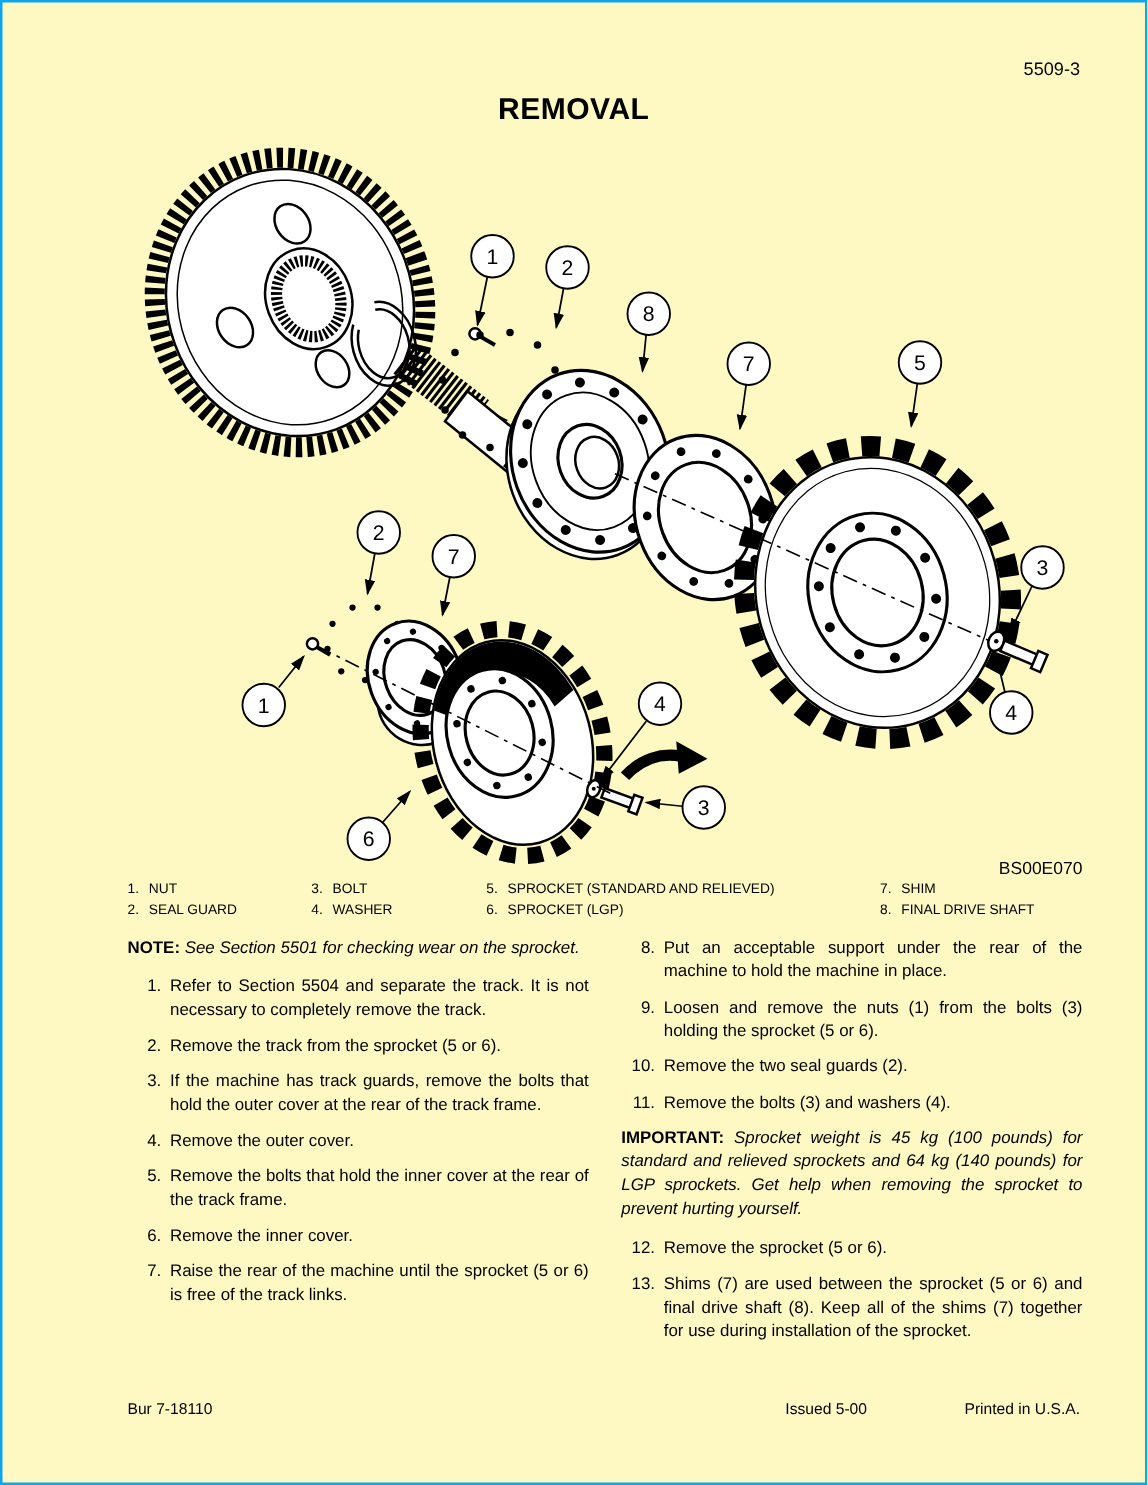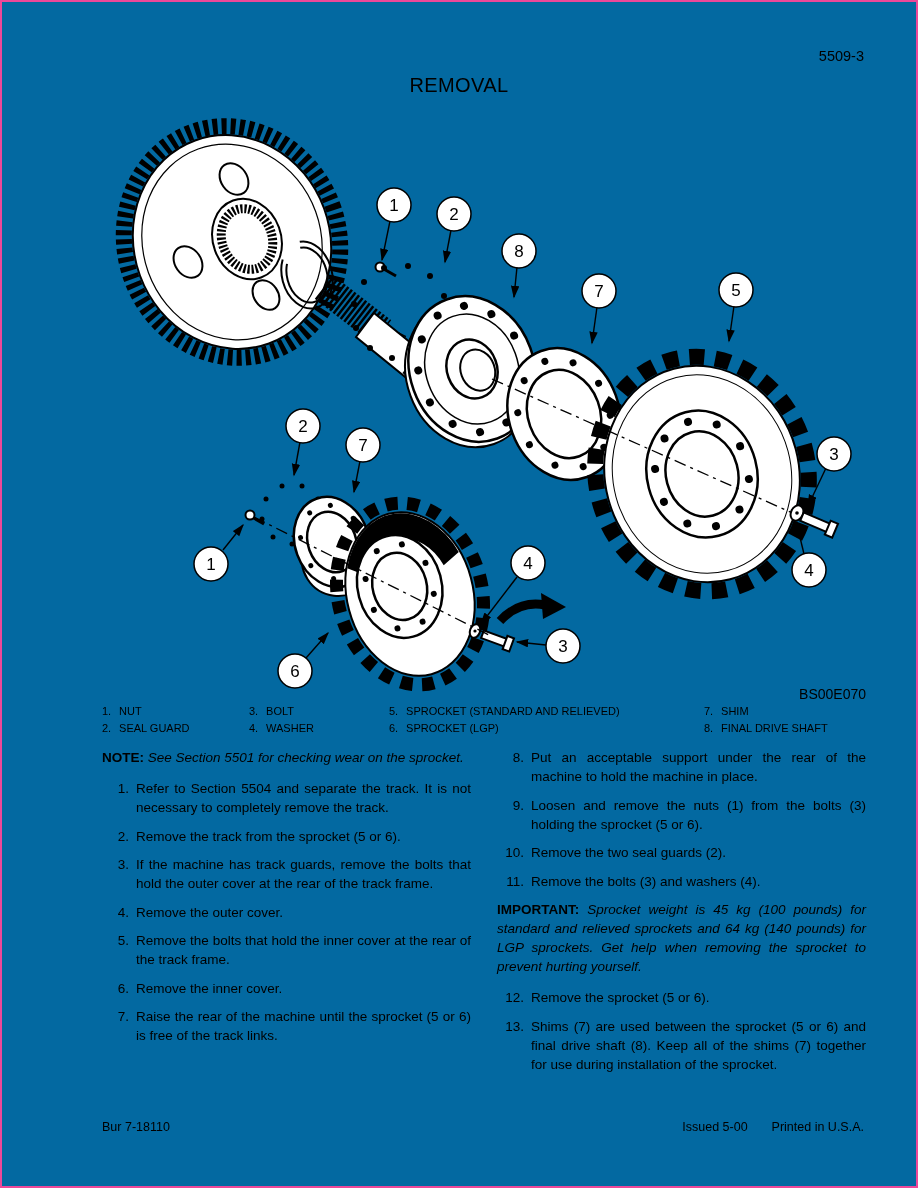--- a/index.html
+++ b/index.html
@@ -1,23 +1,23 @@
 <!DOCTYPE html>
 <html><head>
 <meta charset="utf-8">
 <style>
   html,body{margin:0;padding:0;background:#fff;}
   .page{
-    position:relative; width:918px; height:1188px; background:#0369a1;
+    position:relative; width:918px; height:1188px; background:#fef9c3;
     font-family:"Liberation Sans", sans-serif; color:#000;
-    box-sizing:border-box; border:2px solid #ec4899; overflow:hidden;
+    box-sizing:border-box; border:2px solid #0ea5e9; overflow:hidden;
   }
   .page-number{position:absolute; top:46px; right:52px; font-size:14.5px;}
   .title{position:absolute; top:72px; left:0; right:0; text-align:center;
-         font-size:20px; font-weight:normal; letter-spacing:.4px;}
+         font-size:24px; font-weight:bold; letter-spacing:.4px;}
   .figure{position:absolute; top:95px; left:0; width:918px; height:600px;}
   .figure svg{display:block;}
   .figure-code{position:absolute; top:684px; right:50px; font-size:14px;}
   .legend{position:absolute; top:701px; left:100px; right:50px;
           display:grid; grid-template-columns:147px 140px 315px auto;
           font-size:11px; line-height:17px;}
   .legend-item{white-space:nowrap;}
   .legend-item .num{display:inline-block; min-width:14px;}
   .columns{position:absolute; top:746px; left:100px; right:50px;
            display:flex; gap:26px; font-size:13.5px; line-height:19px;}
@@ -25,21 +25,21 @@
   .note,.important{text-align:justify; margin:0 0 12px 0;}
   .important{margin:2px 0 12px 0;}
   .para-label{font-weight:bold; font-style:normal;}
   .para-body{font-style:italic;}
   .step{display:flex; margin-bottom:9.5px;}
   .step .num{width:27px; text-align:right; flex:none;}
   .step .txt{margin-left:7px; text-align:justify; flex:1;}
   .footer{position:absolute; top:1118px; left:100px; right:52px;
           display:flex; font-size:12.5px;}
   .footer .issued{margin-left:auto;}
-  .footer .printed{margin-left:24px;}
+  .footer .printed{margin-left:78px;}
   
   .ln{stroke:#000; fill:none;}
   .wh{stroke:#000; fill:#fff;}
   .bk{fill:#000; stroke:none;}
   .callout-circle{fill:#fff; stroke:#000; stroke-width:1.5;}
   .callout-text{font-family:"Liberation Sans",sans-serif; font-size:17px; text-anchor:middle;}
   .leader{stroke:#000; stroke-width:1.4; fill:none;}
 </style>
 </head>
 <body>

